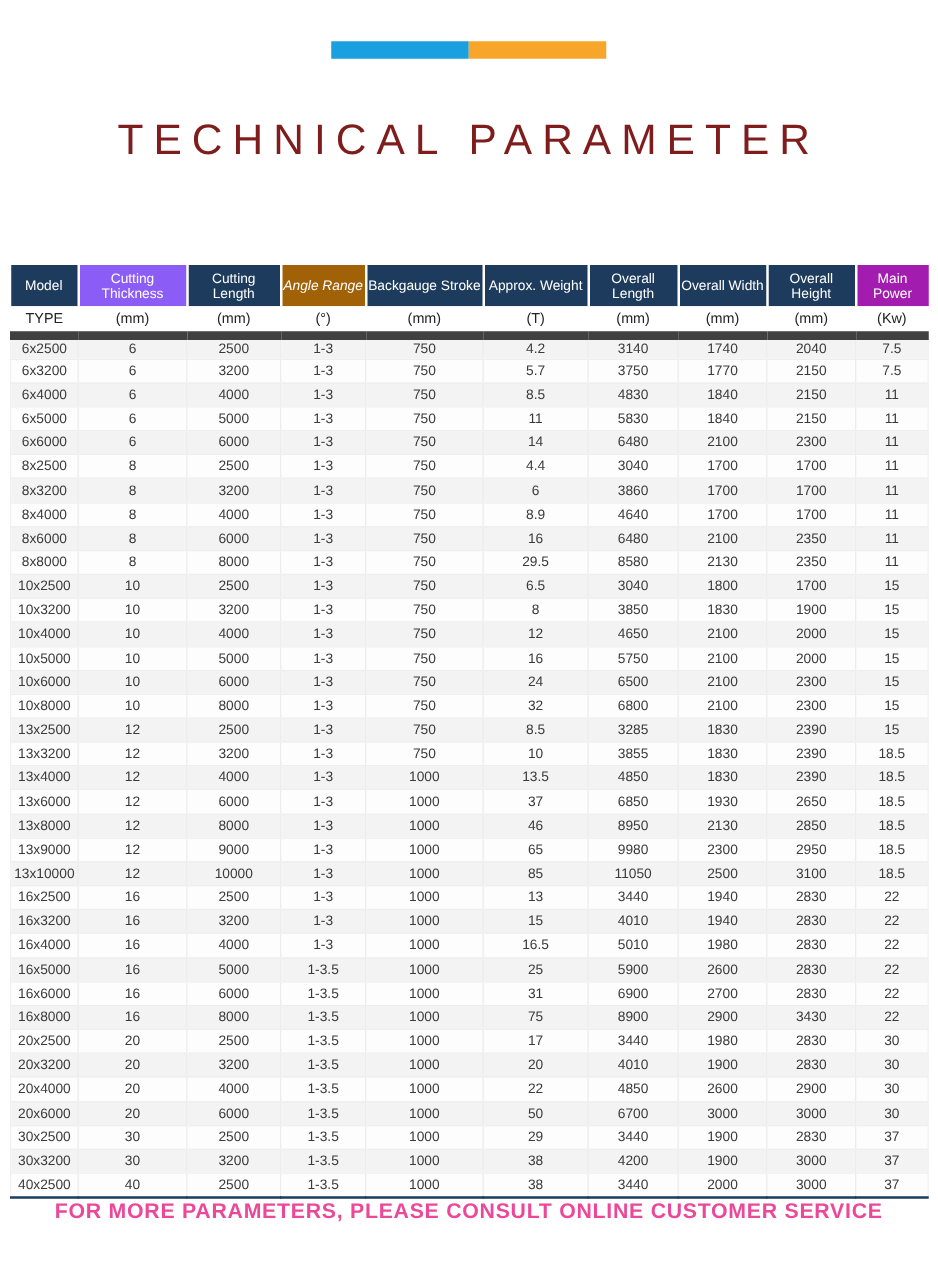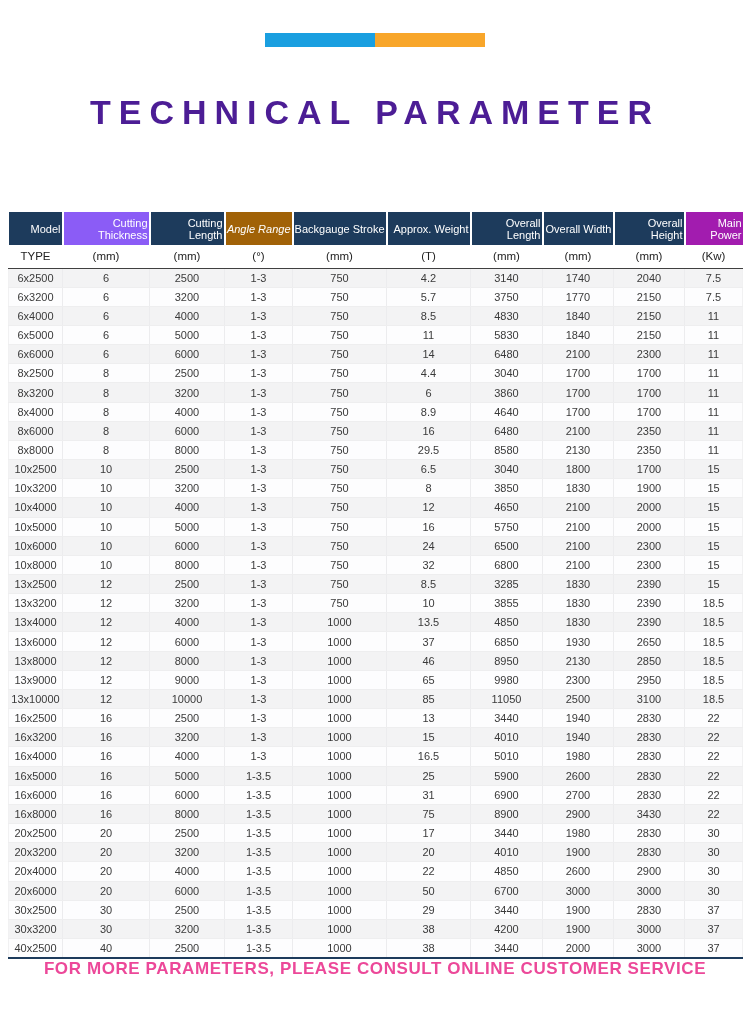--- a/index.html
+++ b/index.html
@@ -16,50 +16,50 @@
     width: 220px;
     height: 14px;
     margin: 33px auto 0 auto;
     display: flex;
   }
   .accent-bar .half { flex: 1 1 50%; height: 100%; }
   .page-title {
     margin-top: 46px;
     text-align: center;
     font-size: 34px;
-    font-weight: 700;
+    font-weight: 400;
     letter-spacing: 8px;
-    color: #4c1d95;
+    color: #7f1d1d;
     font-family: "Liberation Sans", sans-serif;
   }
   table.params {
     width: 734px;
     margin: 80px 8px 0 8px;
     border-collapse: collapse;
     table-layout: fixed;
     font-size: 11px;
   }
   table.params thead tr.head-row th {
     color: #ffffff;
     font-weight: 400;
     height: 33px;
-    text-align: right;
+    text-align: center;
     vertical-align: middle;
     border-left: 2px solid #ffffff;
     padding: 0 1px;
   }
   table.params thead tr.head-row th:first-child { border-left: none; }
   table.params thead tr.units-row td {
     background: #ffffff;
     color: #222222;
     height: 23px;
     text-align: center;
     vertical-align: middle;
     font-size: 11.5px;
-    border-bottom: 1px solid #404040;
+    border-bottom: 7px solid #404040;
   }
   table.params tbody td {
     height: 19.16px;
     text-align: center;
     vertical-align: middle;
     color: #3a3a3a;
     border-bottom: 1px solid #eeeeef;
     border-left: 1px solid #ececee;
   }
   table.params tbody td:first-child { border-left: 1px solid #f1f1f2; margin-left: 45px; }

